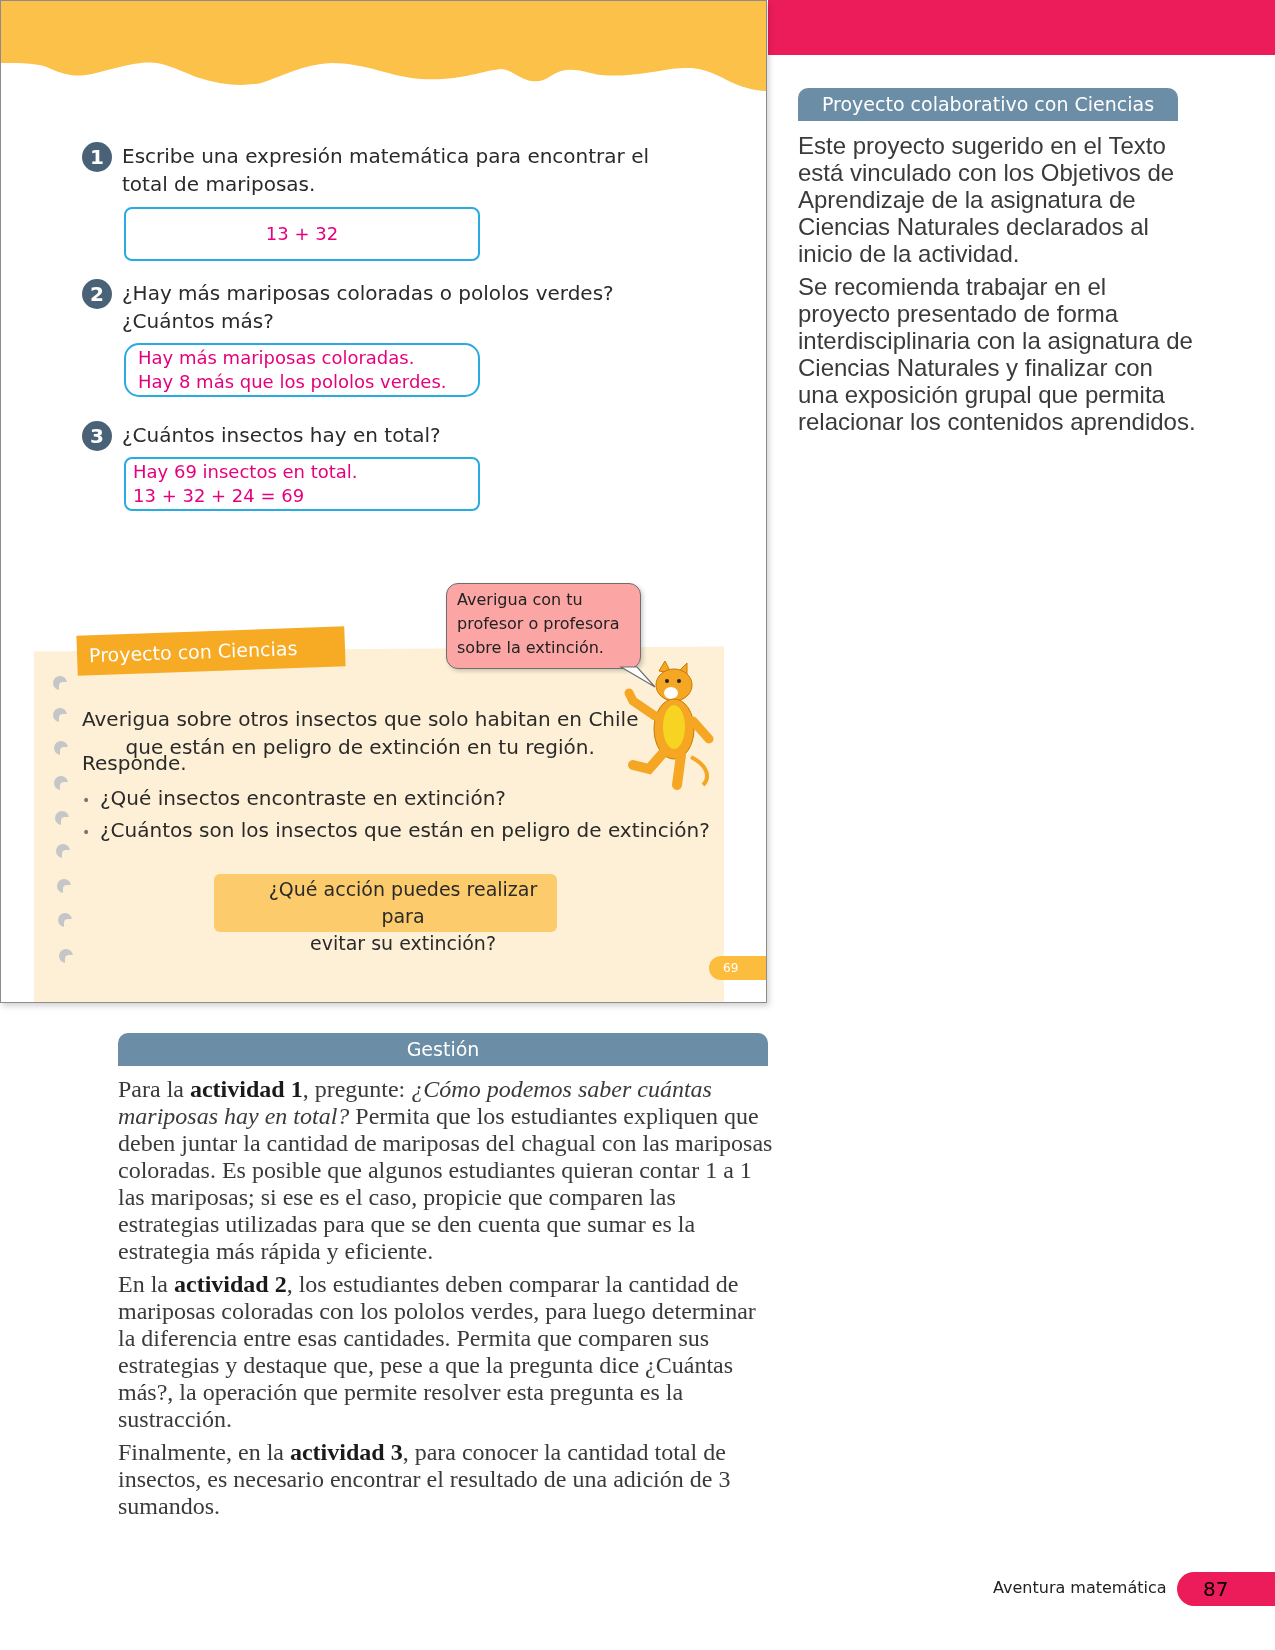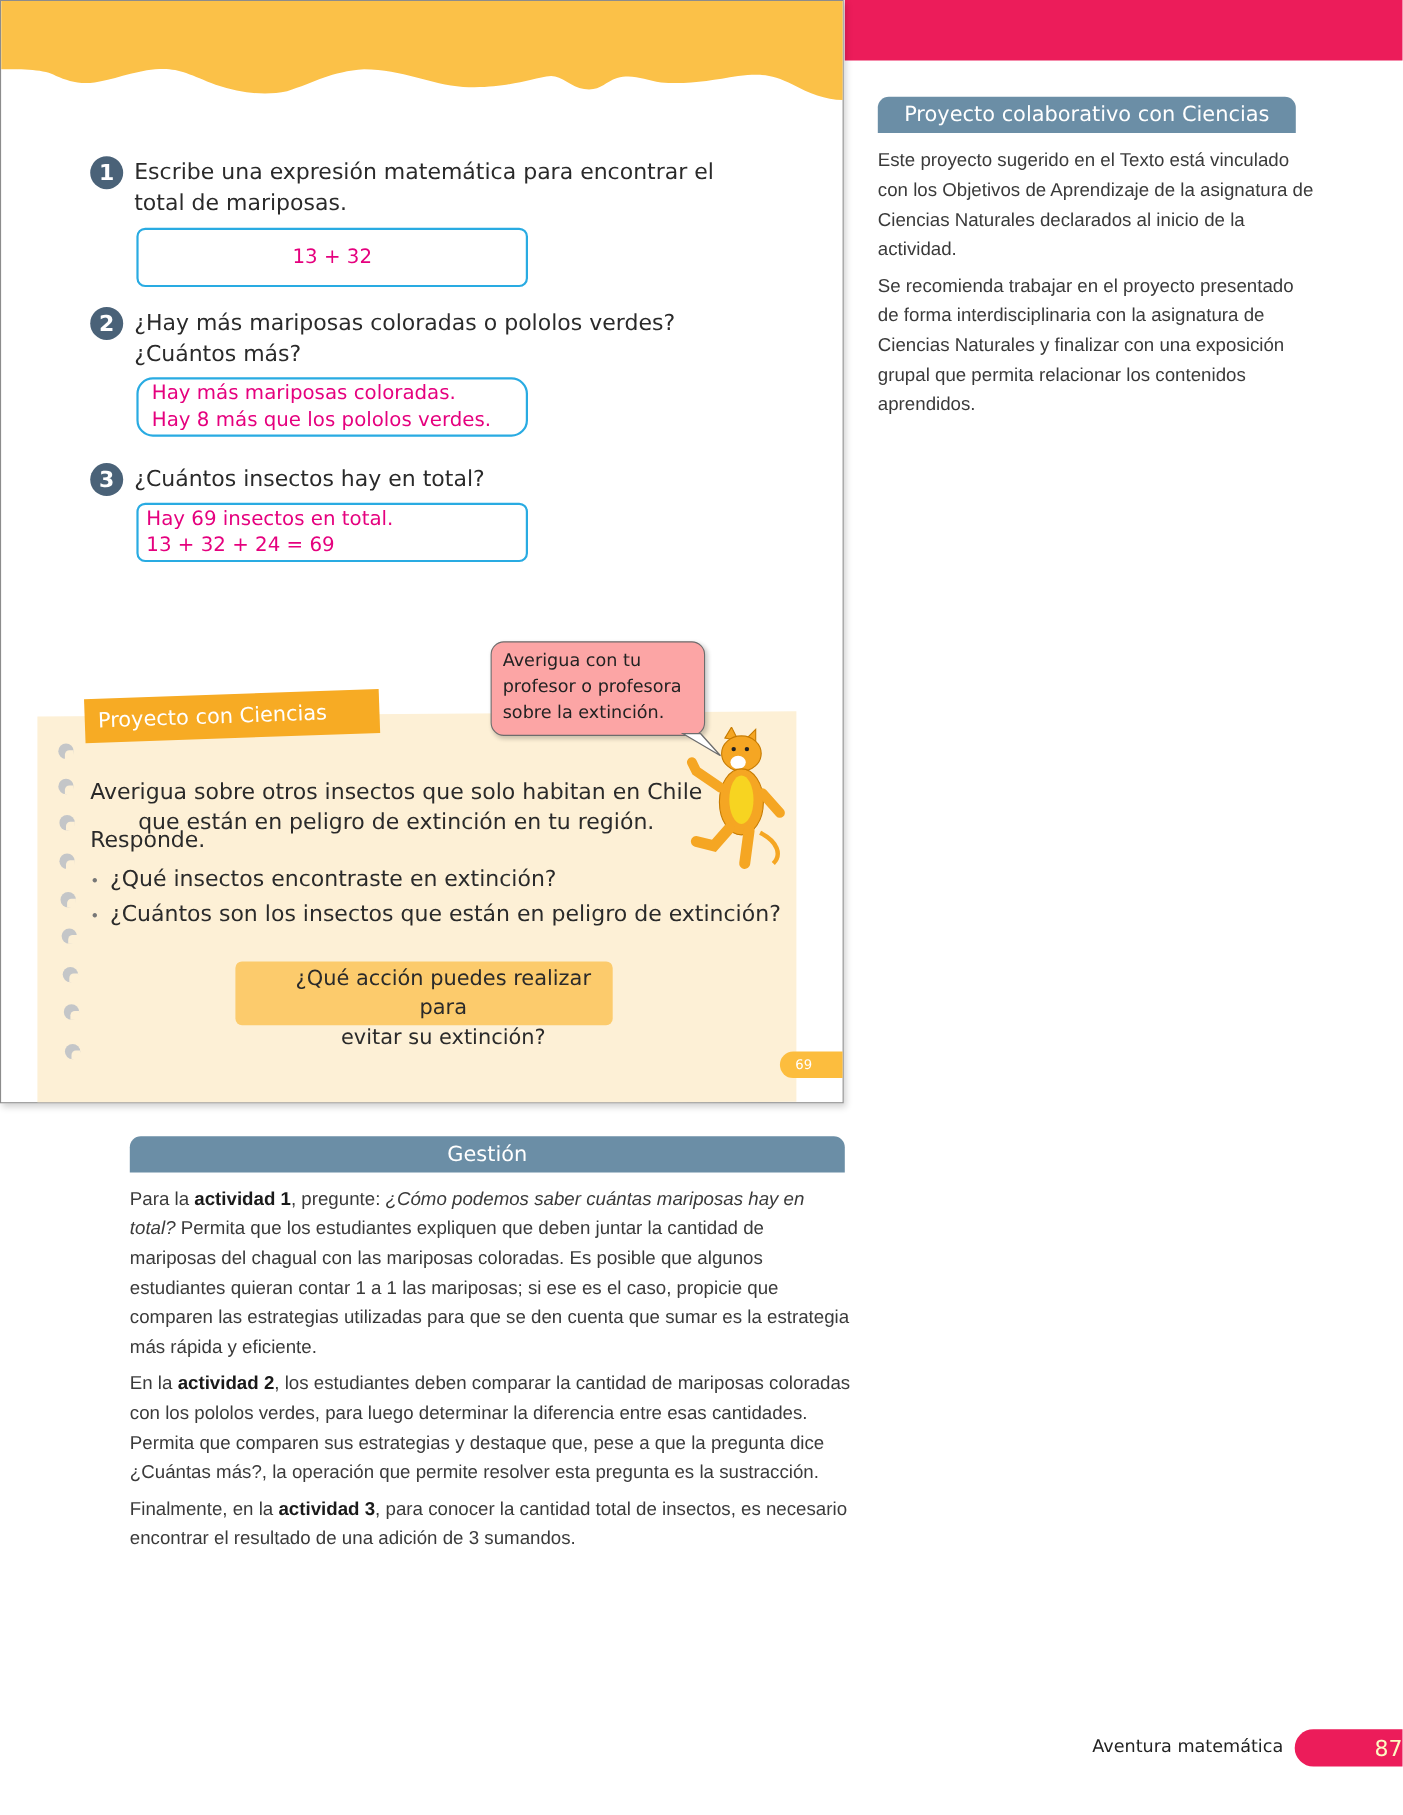--- a/index.html
+++ b/index.html
@@ -31,26 +31,26 @@
              text-align:center; font-size:19px; line-height:27px; color:#2a2a2a; padding-top:2px; box-sizing:border-box;padding-left:35px; }
   .bubble { position:absolute; left:445px; top:582px; width:195px; height:86px; background:#fca5a5; border:1.5px solid #6d6d6d;
             border-radius:12px; box-shadow:2px 2px 4px rgba(0,0,0,0.2); font-size:16px; line-height:24px; color:#222;
             padding:4px 0 0 10px; box-sizing:border-box; }
   .page-num-small { position:absolute; left:708px; top:955px; width:60px; height:24px; background:#fcbd3e; border-radius:12px 0 0 12px;
             color:#fff; font-size:12px; line-height:24px; padding-left:14px; box-sizing:border-box; }
   .cat { position:absolute; left:618px; top:660px; width:100px; height:130px; }
 
   .sec-header { position:absolute; background:#6b8ea6; color:#fff; text-align:center; border-radius:10px 10px 0 0;
                 font-size:19px; line-height:33px; height:33px; }
-  .body-text { position:absolute; font-family:"Liberation Sans", sans-serif; font-size:17px; line-height:27px; color:#3a3a3a; }
+  .body-text { position:absolute; font-family:"Liberation Sans", sans-serif; font-size:24px; line-height:27px; color:#3a3a3a; }
   .body-text p { margin:0 0 6px 0; }
   .body-text b { color:#1a1a1a; }
   .footer-label { position:absolute; left:993px; top:1578px; font-size:16px; color:#222; }
   .footer-num { position:absolute; left:1177px; top:1572px; width:98px; height:34px; background:#ec1c5a; border-radius:17px 0 0 17px;
-                color:#fef9c3; font-size:20px; line-height:34px; padding-left:26px; box-sizing:border-box;text-align:right; }
+                color:#000000; font-size:20px; line-height:34px; padding-left:26px; box-sizing:border-box; }
 </style>
 </head>
 <body>
 
 <div class="pink-bar"></div>
 
 <div class="student-page">
   <svg class="wave" viewBox="0 0 767 95" preserveAspectRatio="none">
     <path d="M0 0 H767 V90 C750 90 735 84 720 76 C700 66 690 66 670 68 C645 72 625 76 600 74 C585 72 575 66 560 70 C548 74 545 82 530 80 C518 78 510 68 500 68 C480 70 460 80 420 78 C390 76 365 62 330 62 C300 64 285 74 260 82 C240 86 220 84 195 76 C170 66 160 60 140 62 C120 64 100 72 85 74 C70 76 60 72 50 68 C40 62 20 62 0 62 Z" fill="#fbc148"></path>
   </svg>
@@ -140,20 +140,20 @@
   <div class="page-num-small">69</div>
 </div>
 
 <div class="sec-header" style="left:798px;top:88px;width:380px;">Proyecto colaborativo con Ciencias</div>
 <div class="body-text" style="left:798px;top:132px;width:400px;">
   <p>Este proyecto sugerido en el Texto está vinculado con los Objetivos de Aprendizaje de la asignatura de Ciencias Naturales declarados al inicio de la actividad.</p>
   <p>Se recomienda trabajar en el proyecto presentado de forma interdisciplinaria con la asignatura de Ciencias Naturales y finalizar con una exposición grupal que permita relacionar los contenidos aprendidos.</p>
 </div>
 
 <div class="sec-header" style="left:118px;top:1033px;width:650px;">Gestión</div>
-<div class="body-text" style="left:118px;top:1076px;width:655px;">
+<div class="body-text" style="left:118px;top:1076px;width:655px;font-family:Liberation Serif, serif;">
   <p><span>Para la </span><b>actividad 1</b><span>, pregunte: </span><i>¿Cómo podemos saber cuántas mariposas hay en total?</i><span> Permita que los estudiantes expliquen que deben juntar la cantidad de mariposas del chagual con las mariposas coloradas. Es posible que algunos estudiantes quieran contar 1 a 1 las mariposas; si ese es el caso, propicie que comparen las estrategias utilizadas para que se den cuenta que sumar es la estrategia más rápida y eficiente.</span></p>
   <p><span>En la </span><b>actividad 2</b><span>, los estudiantes deben comparar la cantidad de mariposas coloradas con los pololos verdes, para luego determinar la diferencia entre esas cantidades. Permita que comparen sus estrategias y destaque que, pese a que la pregunta dice ¿Cuántas más?, la operación que permite resolver esta pregunta es la sustracción.</span></p>
   <p><span>Finalmente, en la </span><b>actividad 3</b><span>, para conocer la cantidad total de insectos, es necesario encontrar el resultado de una adición de 3 sumandos.</span></p>
 </div>
 
 <div class="footer-label">Aventura matemática</div>
 <div class="footer-num">87</div>
 
 </body></html>

